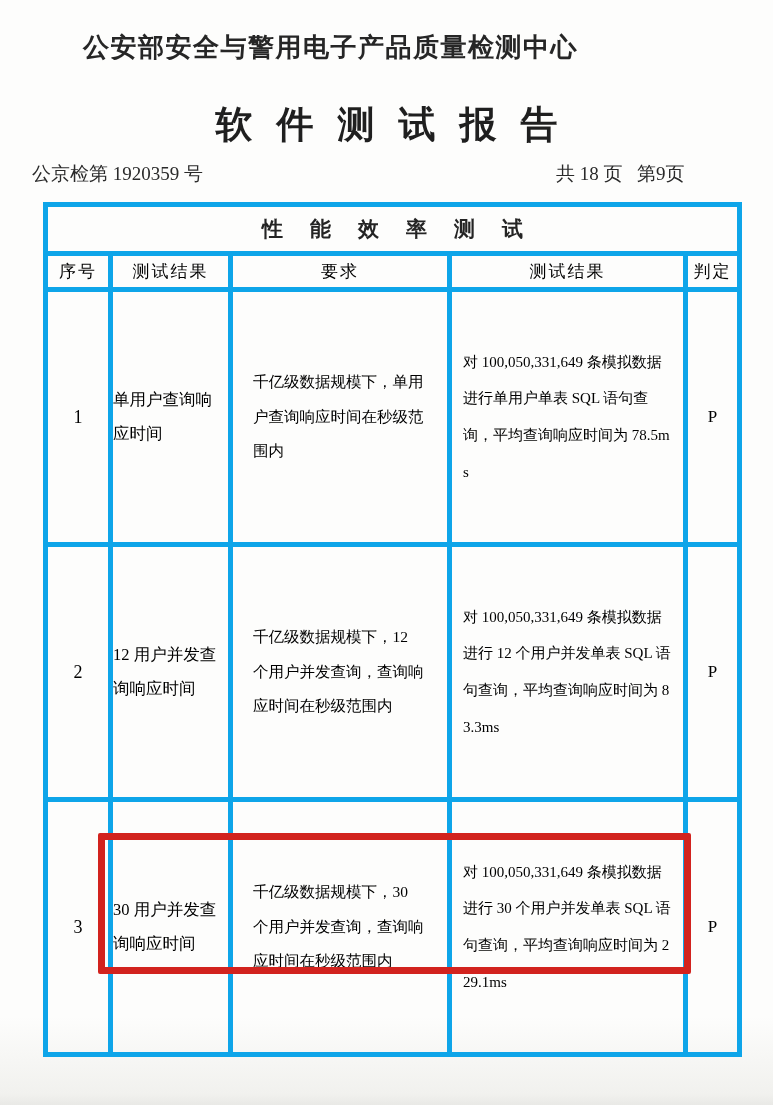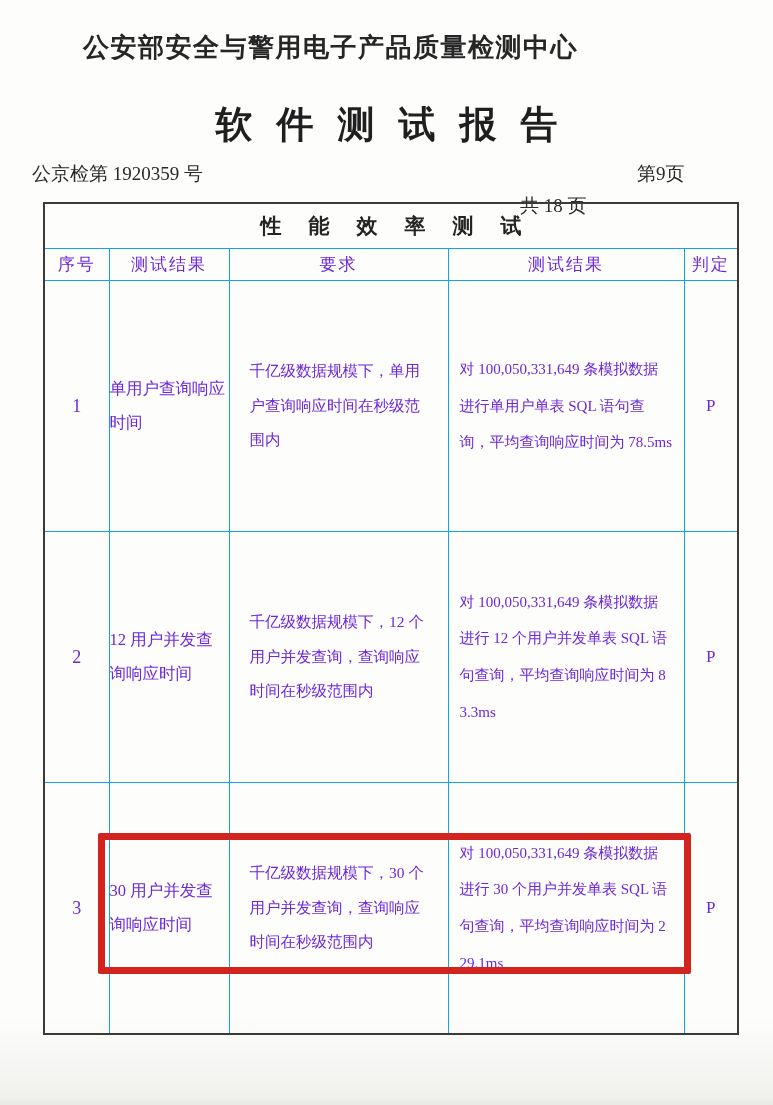--- a/index.html
+++ b/index.html
@@ -15,31 +15,31 @@
   .org-name{
     position:absolute;top:30px;left:0;width:661px;text-align:center;
     font-size:26px;font-weight:600;letter-spacing:1.5px;color:#262626;
   }
   .doc-title{
     position:absolute;top:100px;left:0;width:773px;text-align:center;
     font-size:37px;font-weight:700;letter-spacing:24px;text-indent:24px;color:#1f1f1f;
   }
   .meta-row{position:absolute;top:161px;left:0;width:773px;font-size:19px;color:#2a2a2a;}
   .report-no{position:absolute;left:32px;top:0;}
-  .pages-total{position:absolute;left:520px;top:0;margin-top:32px;}
+  .pages-total{position:absolute;left:556px;top:0;}
   .page-current{position:absolute;left:637px;top:0;}
 
   table.report{
     position:absolute;left:43px;top:202px;width:694px;
     border-collapse:collapse;table-layout:fixed;
     background:transparent;
   }
-  table.report, table.report td{border:1px solid #0ea5e9;}
+  table.report, table.report td{border:5px solid #0ea5e9;}
   table.report{border:2px solid #3a3a3a;}
-  td{vertical-align:middle;color:#6d28d9;}
+  td{vertical-align:middle;color:#000000;}
   td.section-title{
     height:42px;text-align:center;font-size:21px;font-weight:600;
     letter-spacing:27px;text-indent:27px;color:#242424;
   }
   tr.col-head td{height:29px;text-align:center;font-size:17px;letter-spacing:2px;}
   tr.data-row td{height:248px;}
   td.c-no{text-align:center;font-size:18px;}
   td.c-item{font-size:16.5px;line-height:2.05;padding:0 0;word-break:break-all;}
   td.c-req{font-size:15.5px;line-height:2.25;padding:0 20px;word-break:break-all;}
   td.c-res{font-size:15px;line-height:2.45;padding:0 11px;word-break:break-all;}

